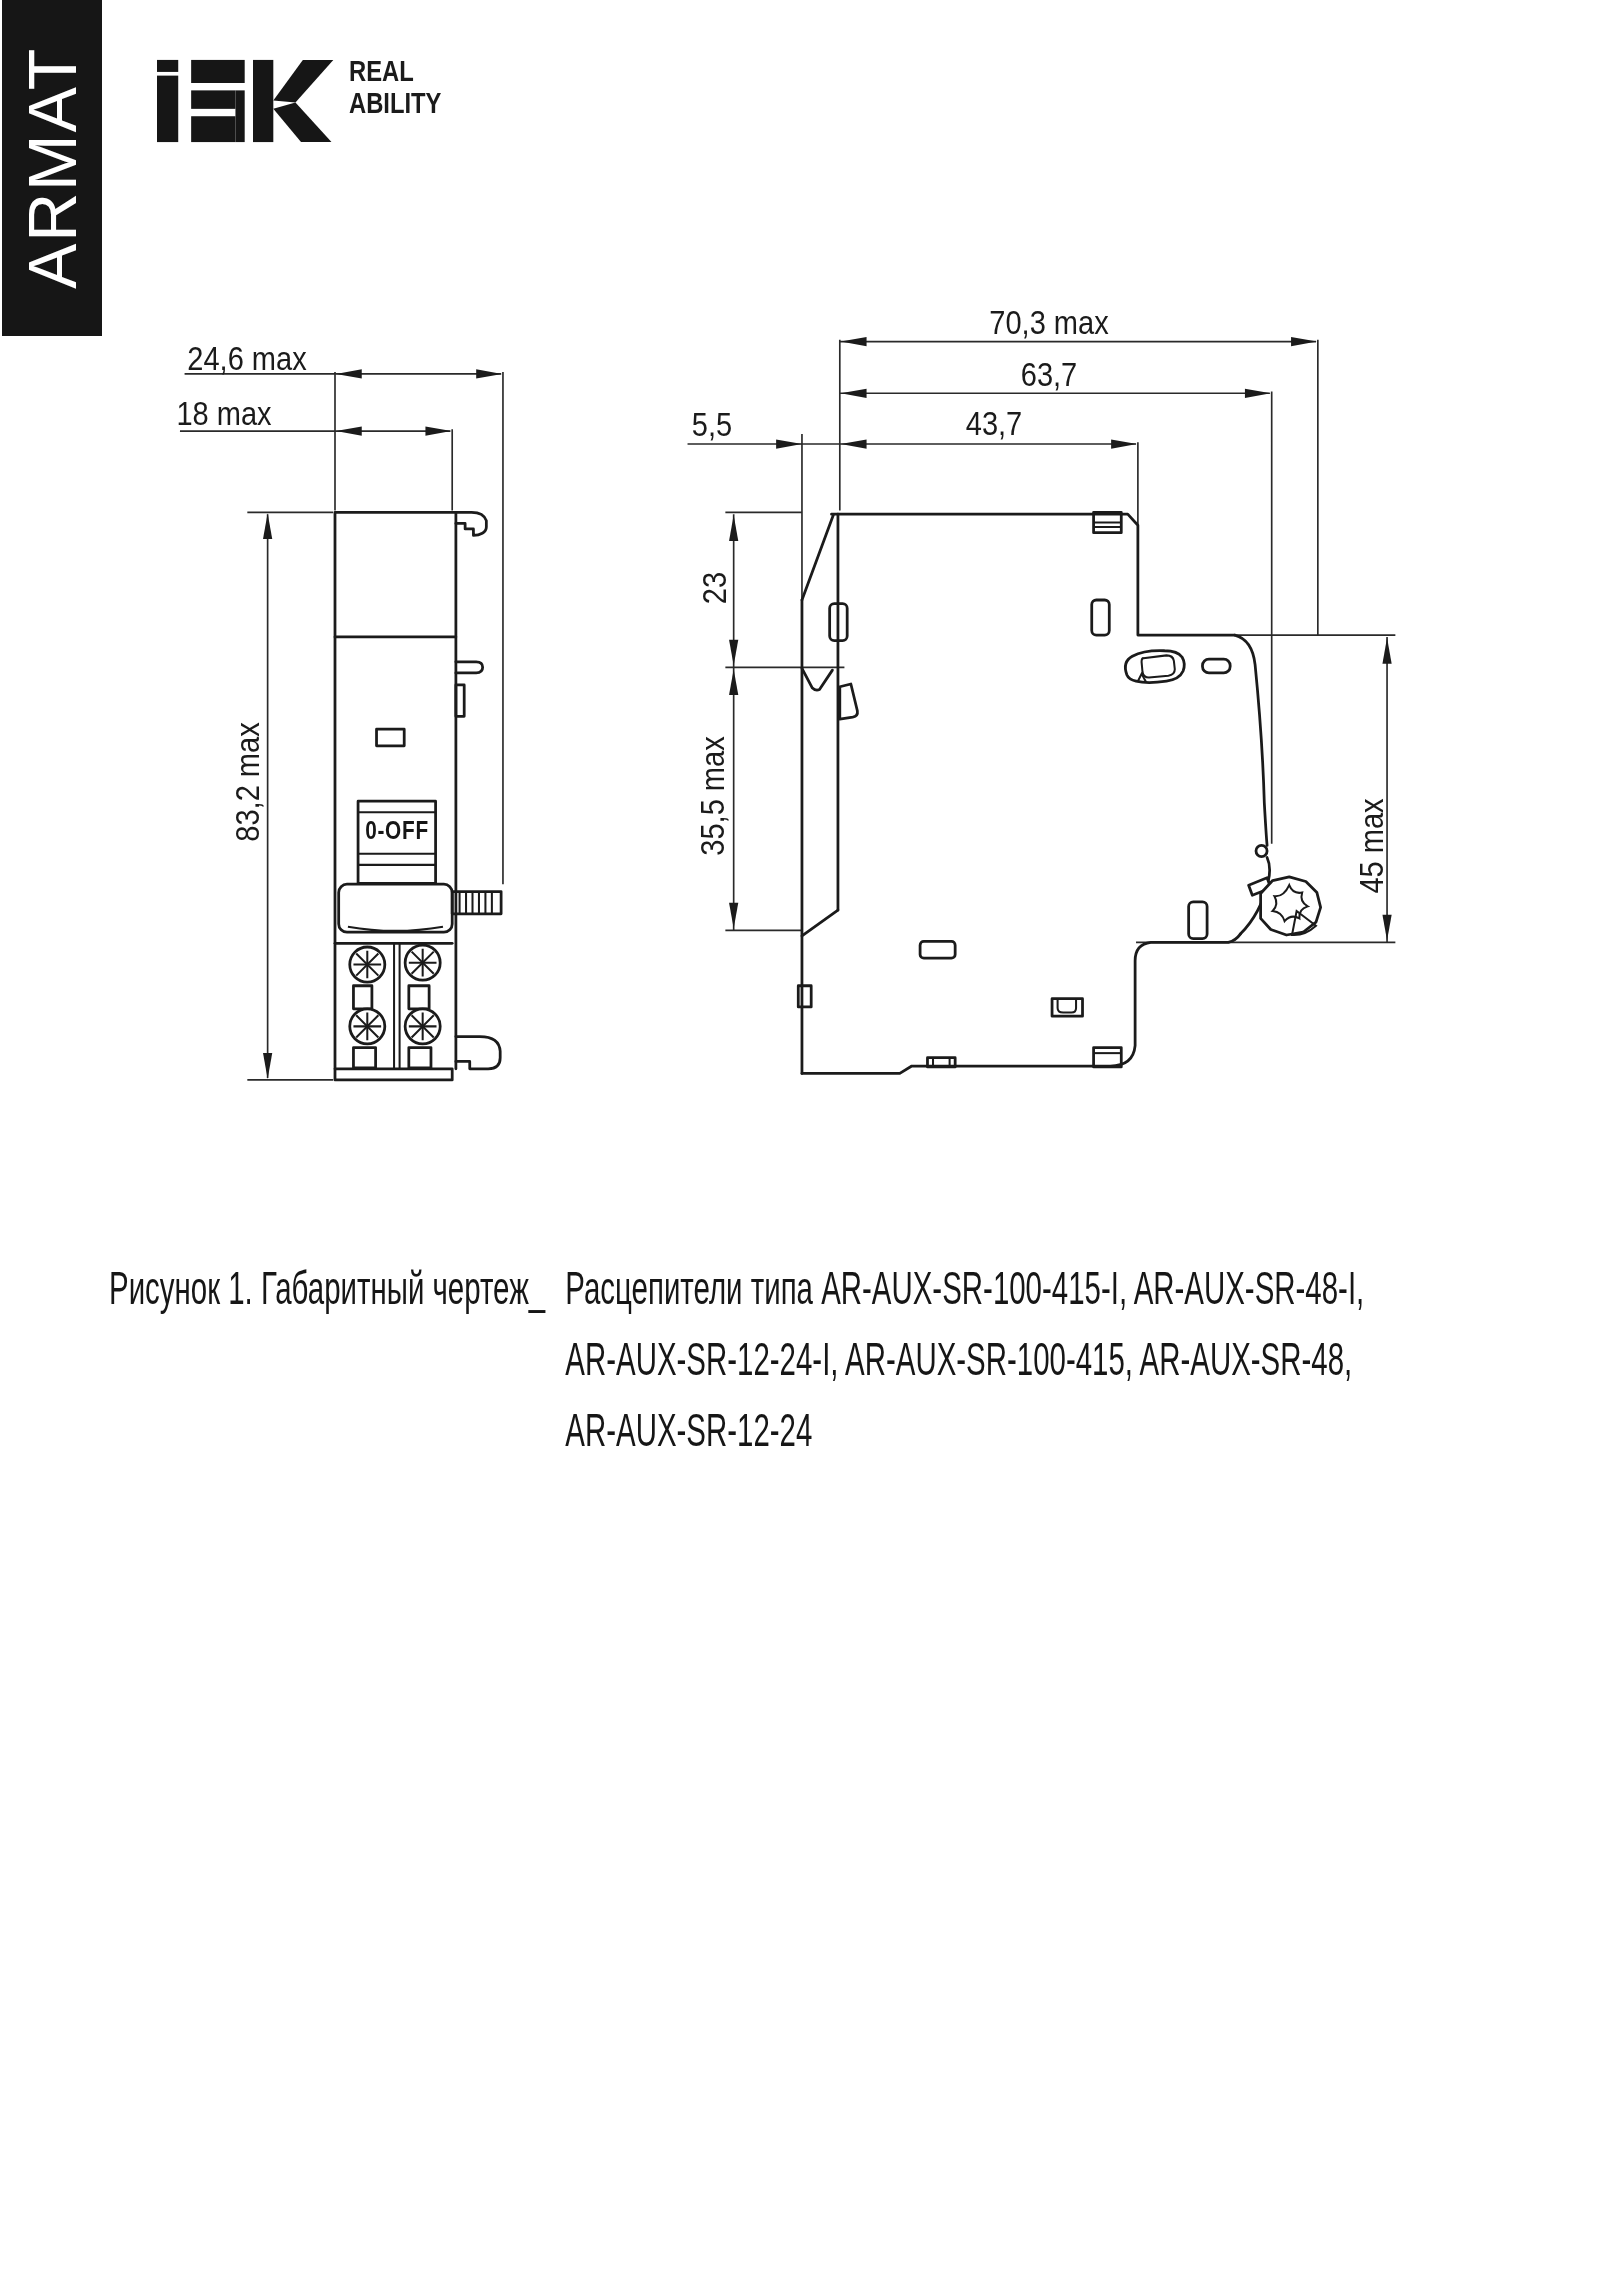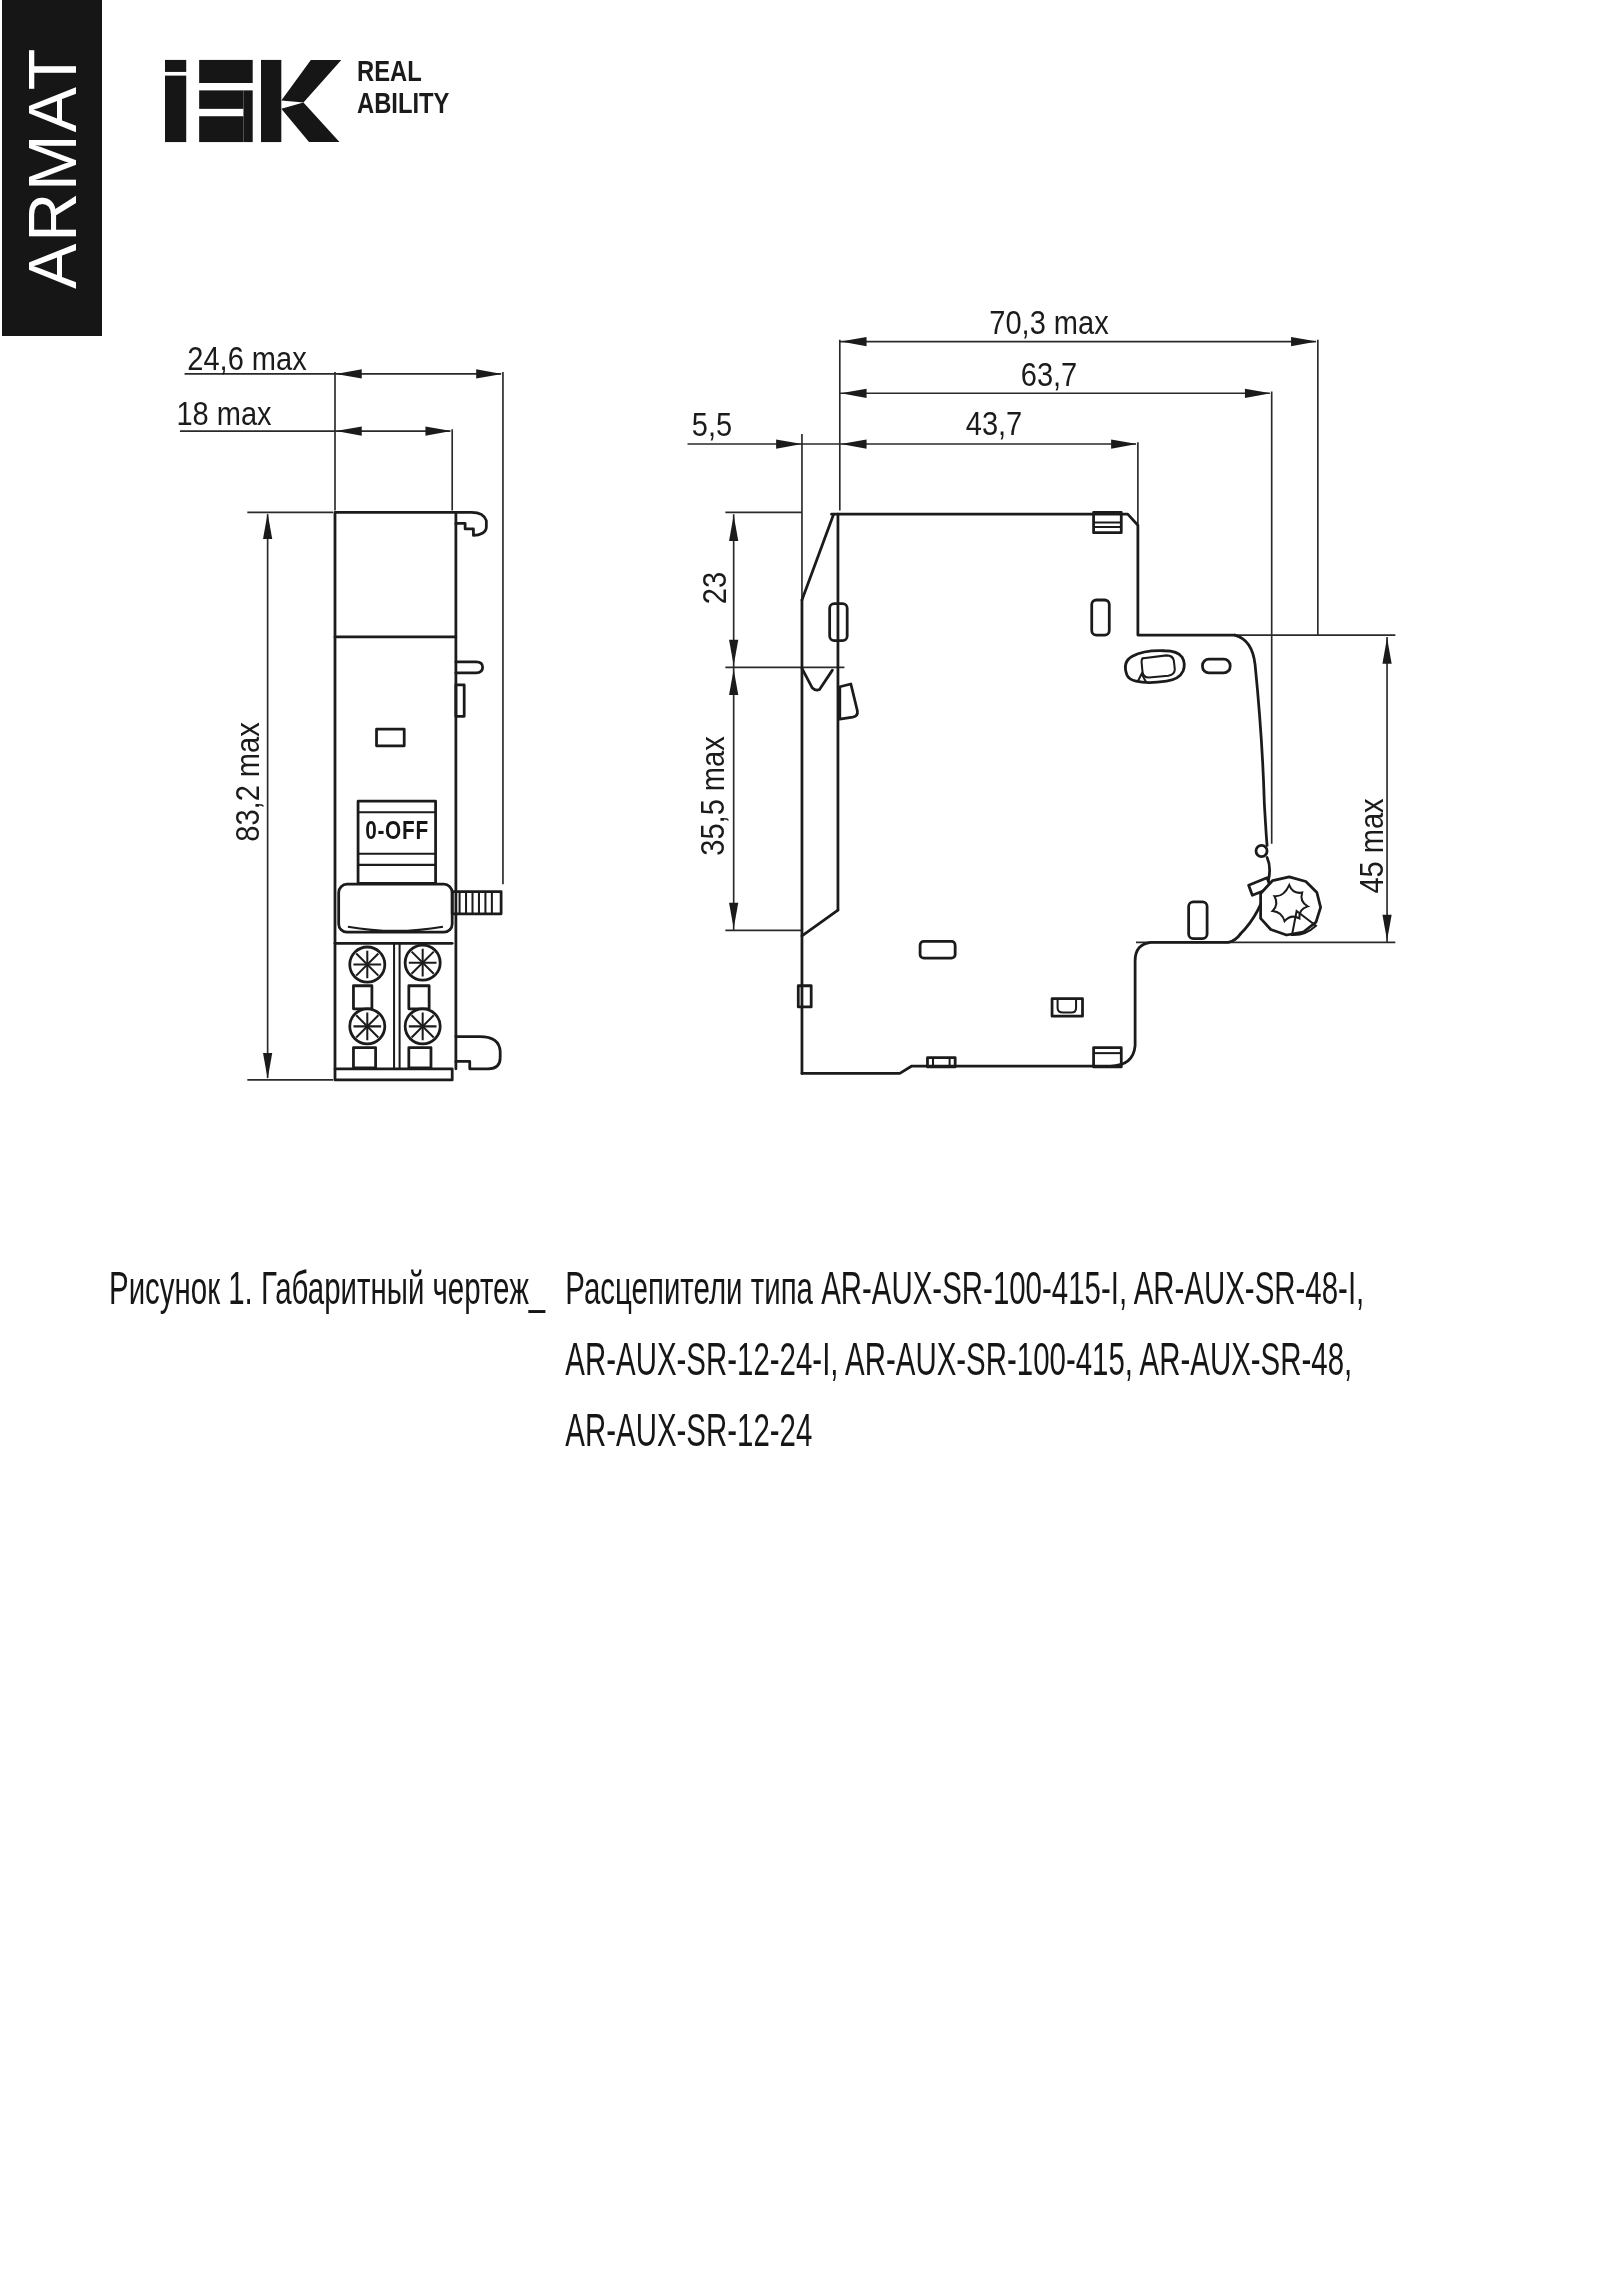--- a/index.html
+++ b/index.html
@@ -12,21 +12,21 @@
   
   .brand-bar{
     position:absolute;left:1.8px;top:0;width:100px;height:336px;
     background:#161616;
   }
   .brand-bar .vtext{
     position:absolute;left:50%;top:50%;
     transform:translate(-50%,-50%) rotate(-90deg);
     font-size:68px;color:#ffffff;letter-spacing:1.8px;white-space:nowrap;
   }
-  .logo-wrap{position:absolute;left:165px;top:57px;width:388px;height:92px;}
+  .logo-wrap{position:absolute;left:157px;top:57px;width:388px;height:92px;}
   .logo-mark{position:absolute;left:0;top:0;}
   .logo-tagline{
     position:absolute;left:192px;top:-1.8px;
     font-weight:bold;font-size:29px;line-height:32px;color:#1b1b1b;
     transform:scaleX(0.82);transform-origin:left top;letter-spacing:0px;
   }
   
   .drawing{position:absolute;left:0;top:0;}
   
   .dl{

